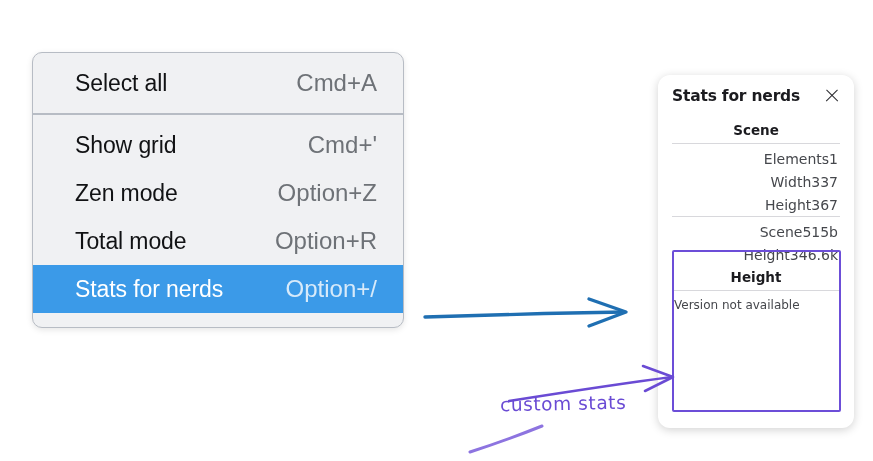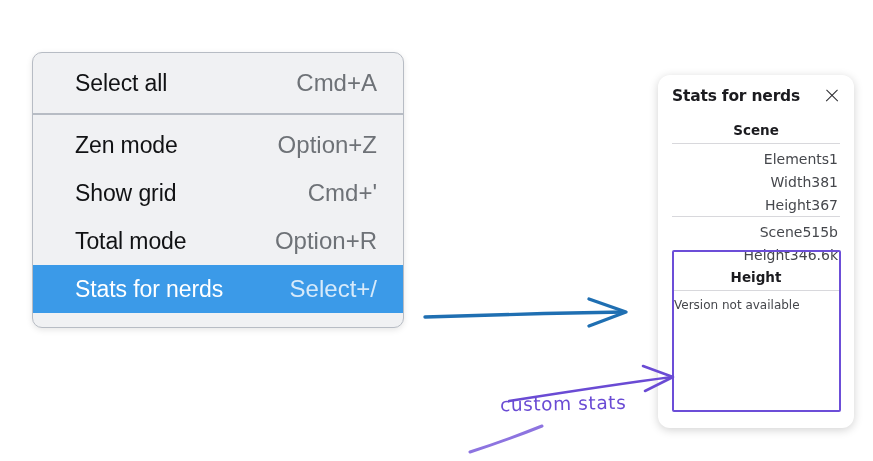--- a/index.html
+++ b/index.html
@@ -199,34 +199,34 @@
 
     <div class="menu-group upper">
       <div class="menu-row">
         <span class="label">Select all</span>
         <span class="shortcut">Cmd+A</span>
       </div>
     </div>
 
     <div class="menu-group lower">
       <div class="menu-row">
+        <span class="label">Show grid</span>
+        <span class="shortcut">Cmd+'</span>
+      </div>
+      <div class="menu-row">
         <span class="label">Zen mode</span>
         <span class="shortcut">Option+Z</span>
       </div>
       <div class="menu-row">
-        <span class="label">Show grid</span>
-        <span class="shortcut">Cmd+'</span>
-      </div>
-      <div class="menu-row">
         <span class="label">Total mode</span>
         <span class="shortcut">Option+R</span>
       </div>
       <div class="menu-row selected">
         <span class="label">Stats for nerds</span>
-        <span class="shortcut">Select+/</span>
+        <span class="shortcut">Option+/</span>
       </div>
     </div>
 
   </div>
 
   <div class="stats-card">
 
     <div class="stats-header">
       <span class="stats-title">Stats for nerds</span>
       <span class="close-icon"></span>
@@ -234,21 +234,21 @@
 
     <div>
       <div class="section-title">Scene</div>
       <div class="rule"></div>
       <div class="stat-row">
         <span class="k">Elements</span>
         <span class="v">1</span>
       </div>
       <div class="stat-row">
         <span class="k">Width</span>
-        <span class="v">381</span>
+        <span class="v">337</span>
       </div>
       <div class="stat-row">
         <span class="k">Height</span>
         <span class="v">367</span>
       </div>
     </div>
 
     <div>
       <div class="rule"></div>
       <div class="stat-row">

